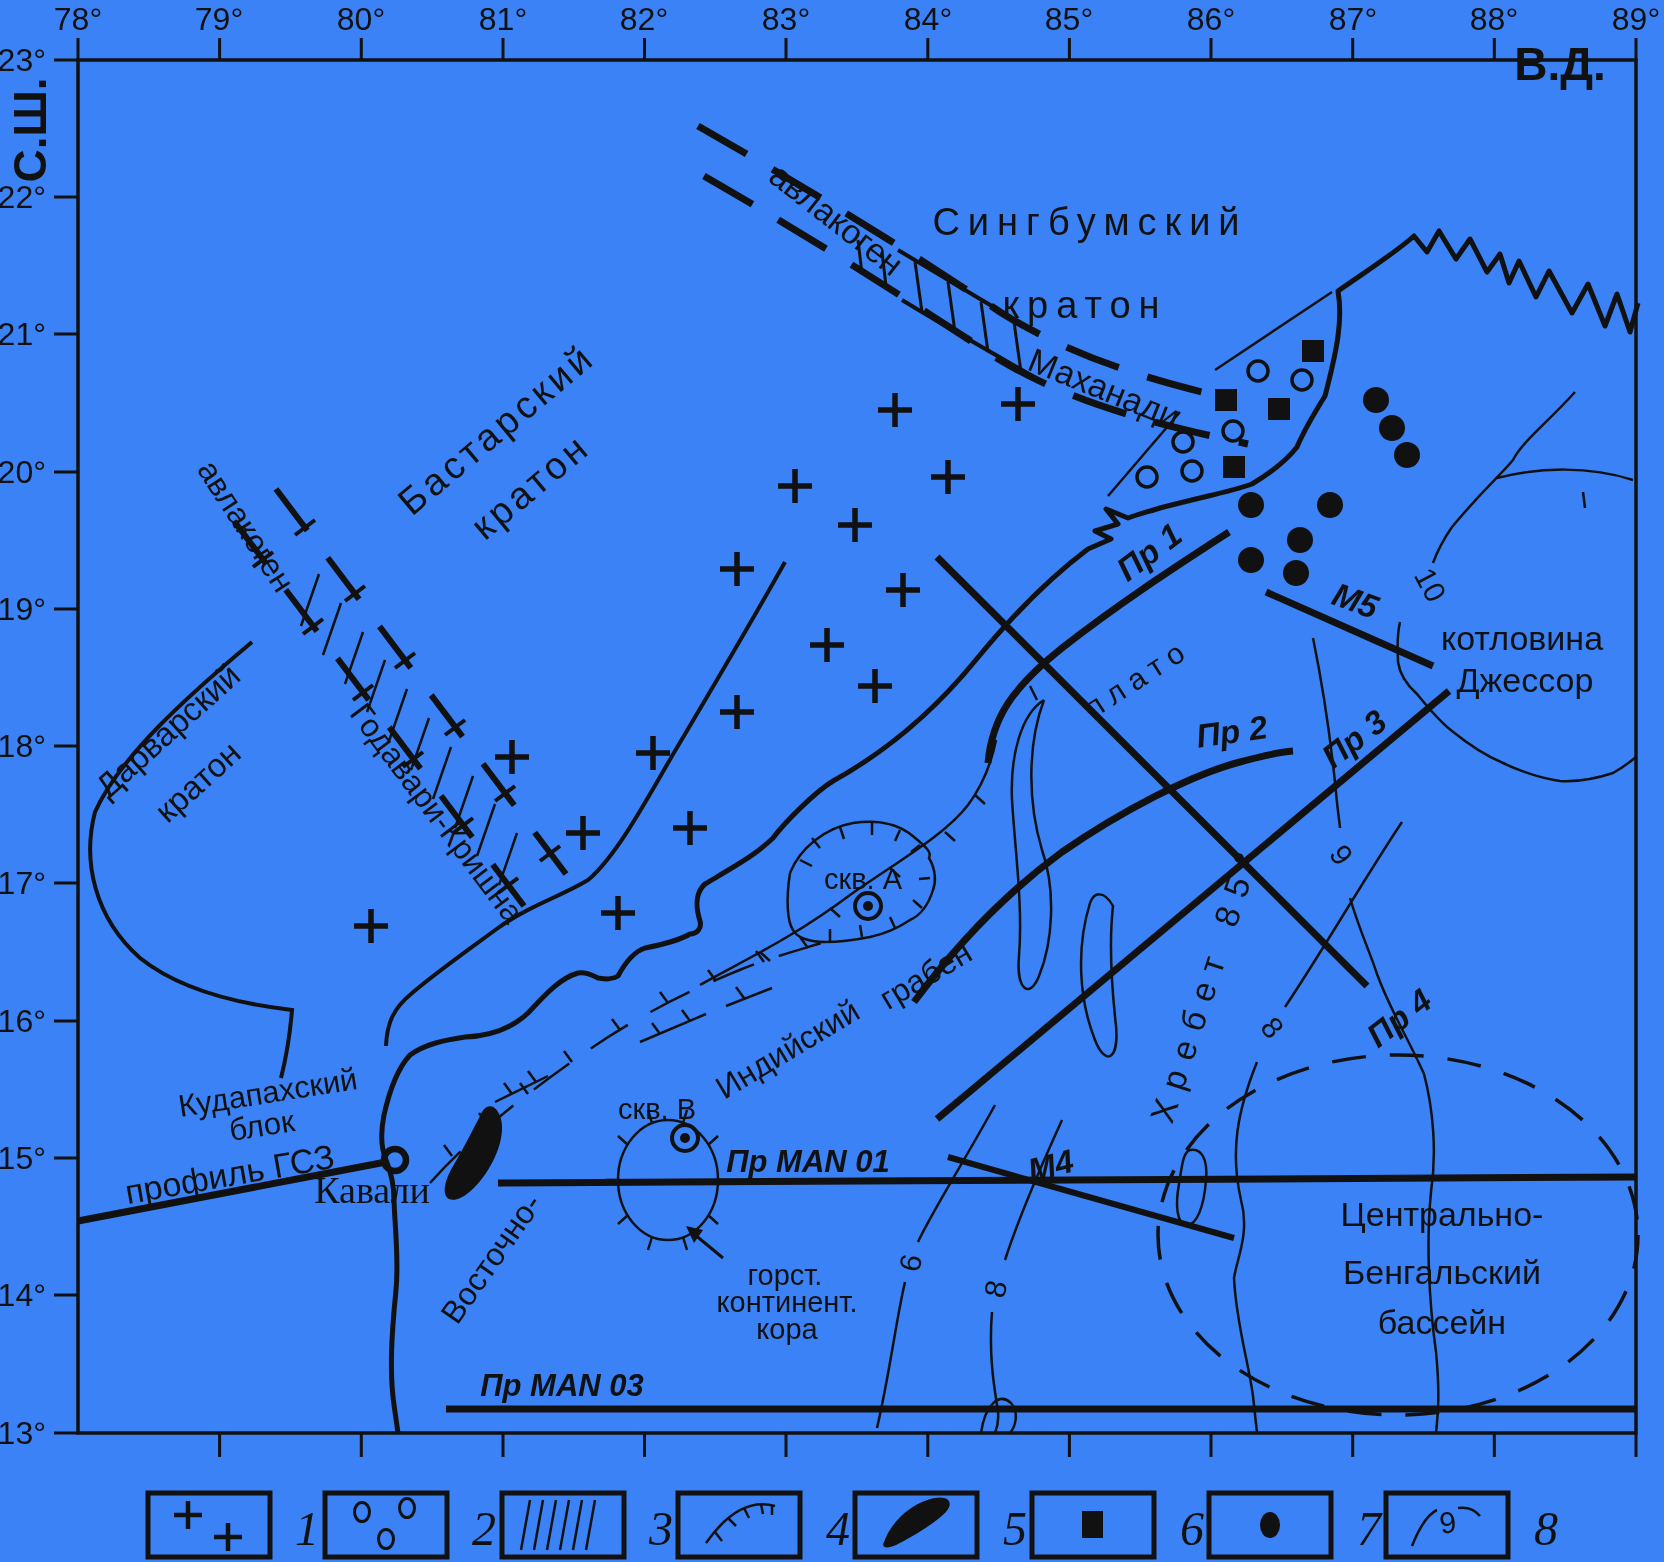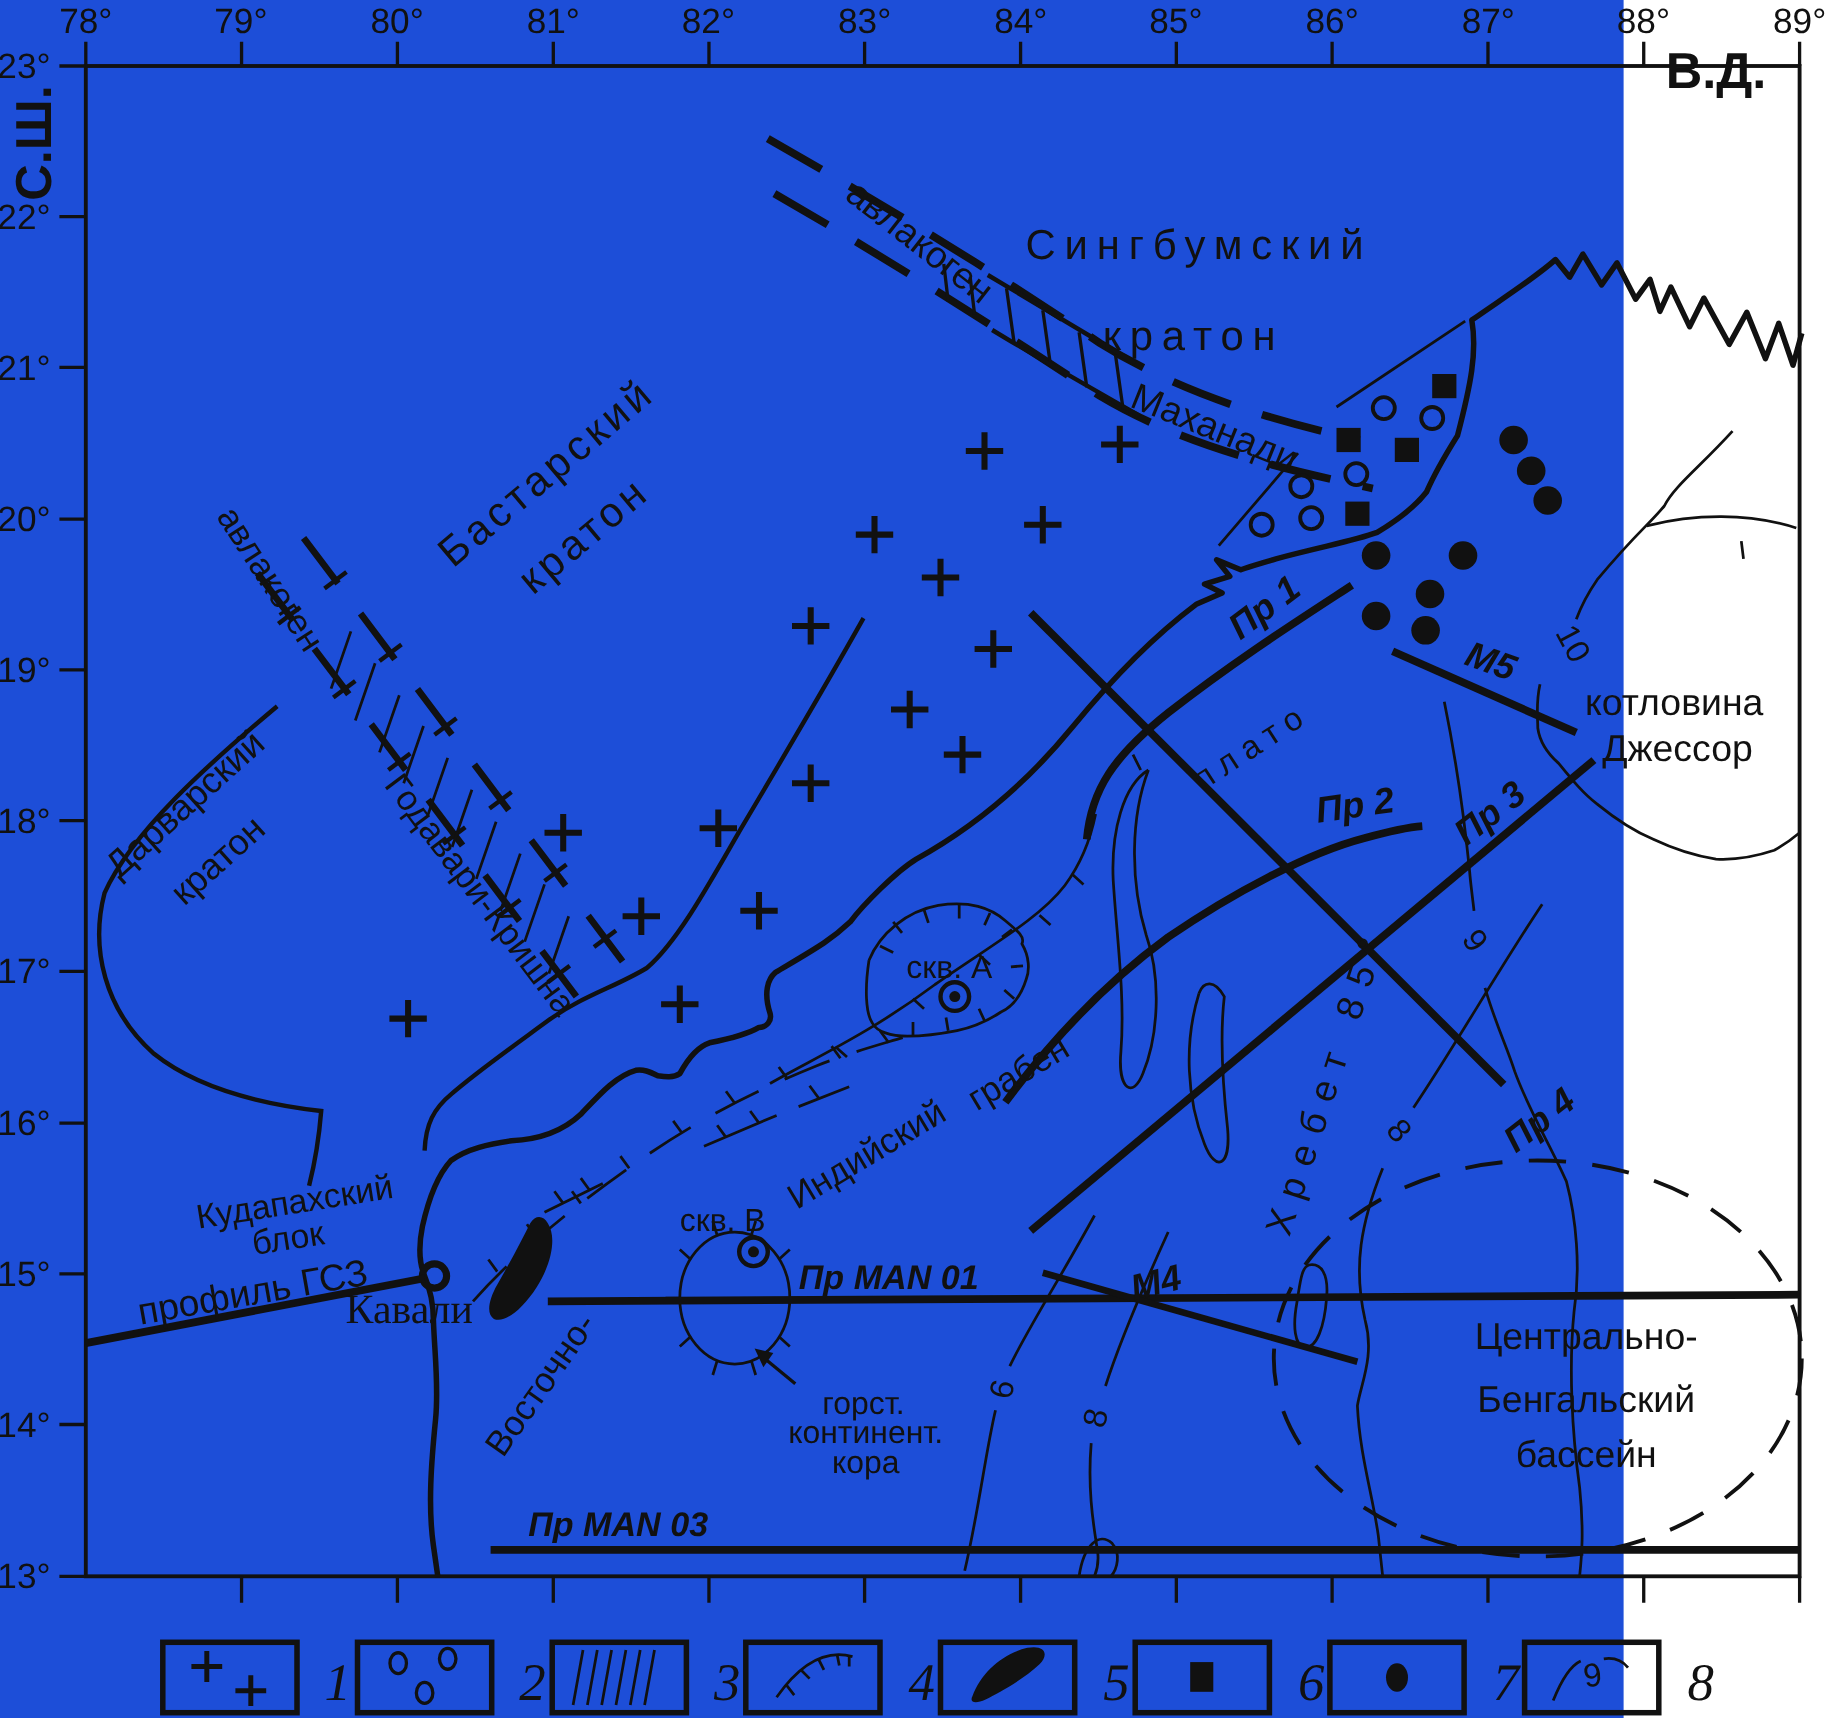--- a/index.html
+++ b/index.html
@@ -1,16 +1,16 @@
 <!DOCTYPE html>
 <html><head>
 <meta charset="utf-8">
 <style>
   html,body{margin:0;padding:0;background:#fff;}
-  .map-wrap{width:1476px;height:1562px;background:#1d4ed8;position:relative;font-family:"Liberation Sans",sans-serif;}
+  .map-wrap{width:1664px;height:1562px;background:#3b82f6;position:relative;font-family:"Liberation Sans",sans-serif;}
   svg{display:block;}
   text{fill:#111;font-family:"Liberation Sans",sans-serif;}
   .deg{font-size:32px;}
   .axisunit{font-size:46px;font-weight:bold;}
   .region-lg{font-size:38px;letter-spacing:8px;}
   .region-rot{font-size:38px;letter-spacing:4px;}
   .region-md{font-size:34px;}
   .region-sm{font-size:31px;}
   .profile{font-size:33px;font-weight:bold;font-style:italic;}
   .profile-sm{font-size:31px;font-weight:bold;font-style:italic;}

